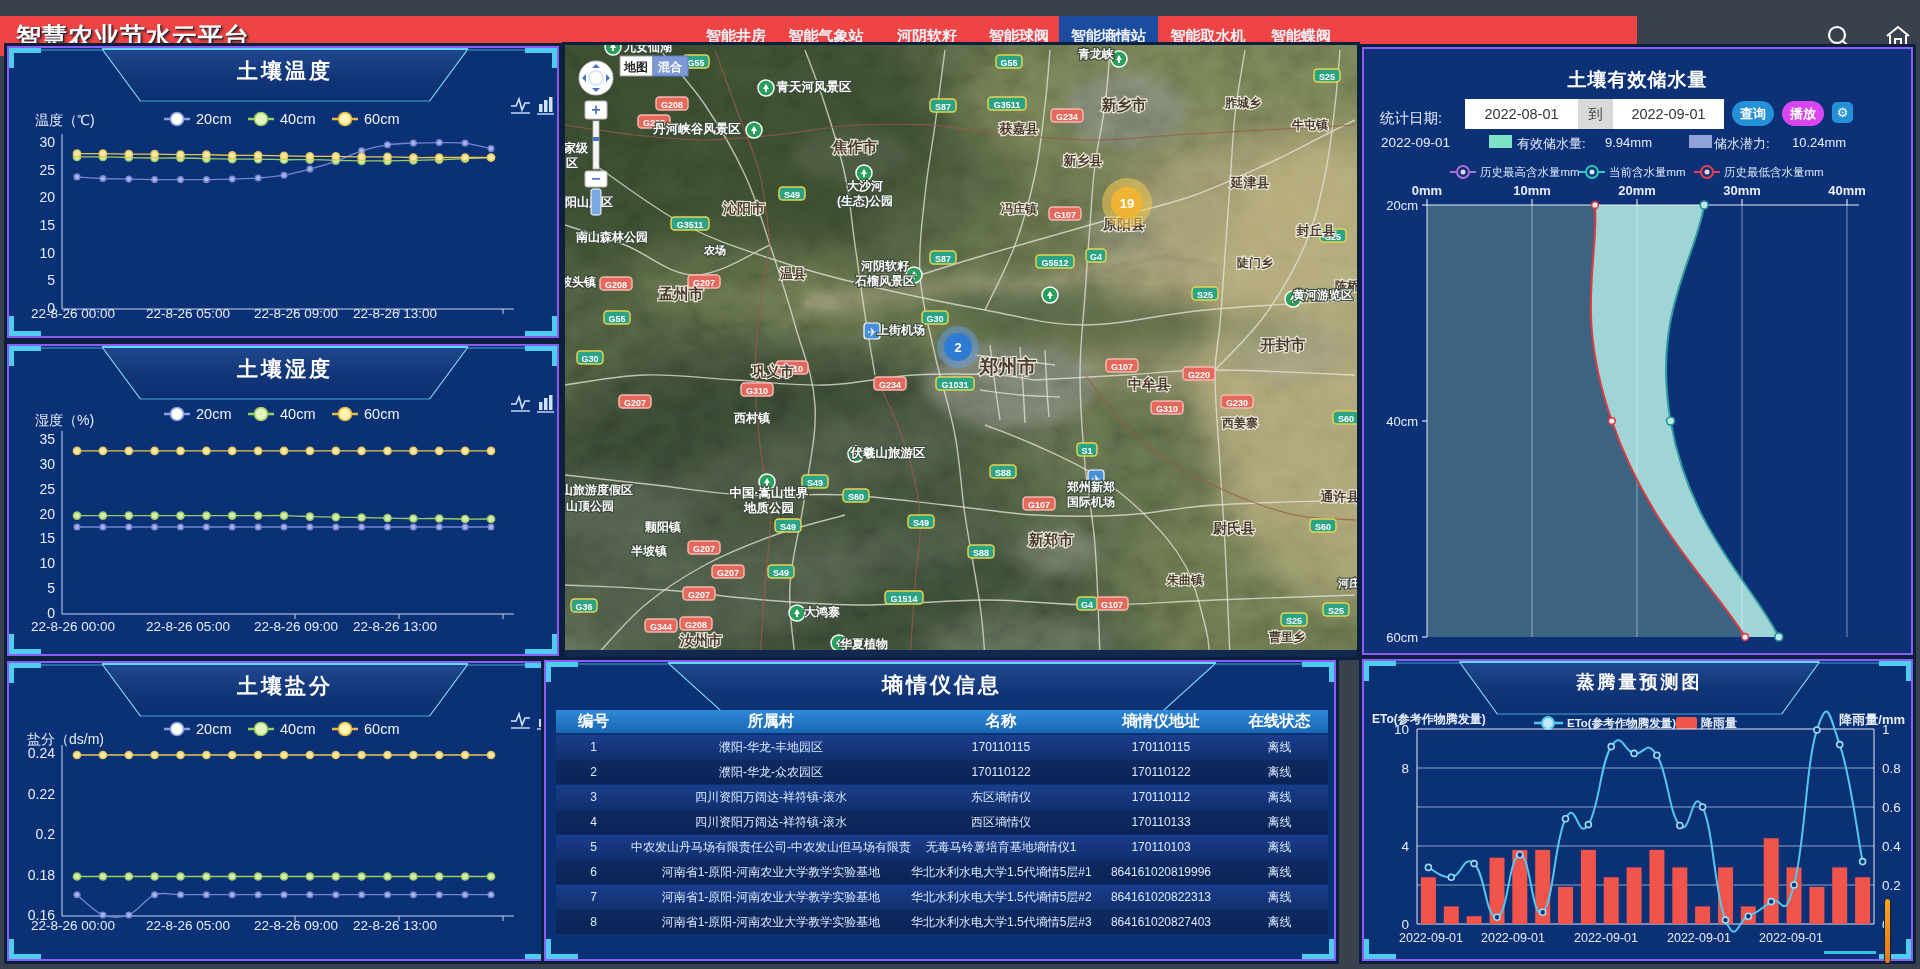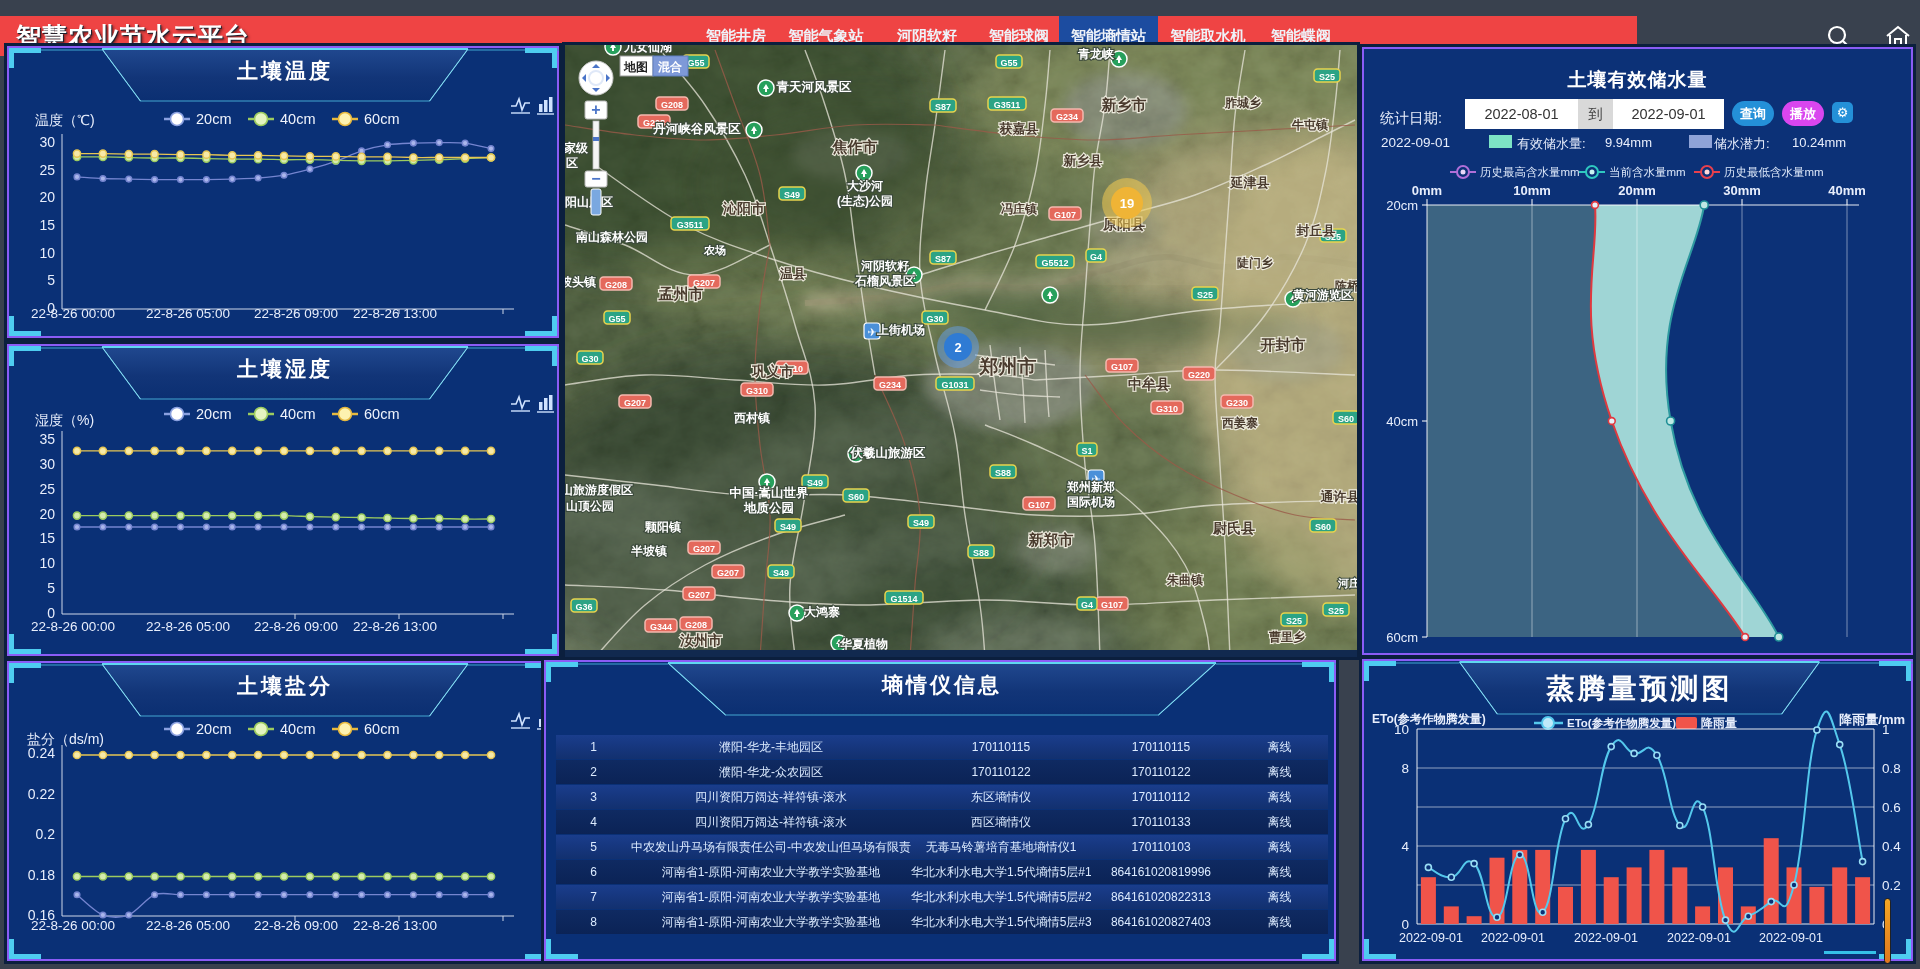--- a/index.html
+++ b/index.html
@@ -851,20 +851,27 @@
 </svg>
 <div style="position:absolute;left:0;top:9px;width:792px;text-align:center;font-size:21px;font-weight:bold;color:#fff;letter-spacing:3px">墒情仪信息</div>
 <div style="position:absolute;left:0;top:0;width:32px;height:5px;background:#4ecdf0"></div>
 <div style="position:absolute;left:0;top:0;width:5px;height:20px;background:#4ecdf0"></div>
 <div style="position:absolute;right:0;top:0;width:32px;height:5px;background:#4ecdf0"></div>
 <div style="position:absolute;right:0;top:0;width:5px;height:20px;background:#4ecdf0"></div>
 <div style="position:absolute;left:0;bottom:0;width:32px;height:5px;background:#4ecdf0"></div>
 <div style="position:absolute;left:0;bottom:0;width:5px;height:20px;background:#4ecdf0"></div>
 <div style="position:absolute;right:0;bottom:0;width:32px;height:5px;background:#4ecdf0"></div>
 <div style="position:absolute;right:0;bottom:0;width:5px;height:20px;background:#4ecdf0"></div>
+<div style="position:absolute;left:10px;top:48px;width:772px;height:23px;display:flex;align-items:center;background:linear-gradient(180deg,#2e8ad8,#1a66b4);font-size:15.5px;font-weight:bold;color:#fff">
+      <div style="width:75px;text-align:center">编号</div>
+      <div style="width:280px;text-align:center">所属村</div>
+      <div style="width:180px;text-align:center">名称</div>
+      <div style="width:140px;text-align:center">墒情仪地址</div>
+      <div style="width:97px;text-align:center">在线状态</div>
+    </div>
 <div style="position:absolute;left:10px;top:73px;width:772px;height:24px;display:flex;align-items:center;background:linear-gradient(180deg,#1a3d8c,#12306f);font-size:12px;color:#dcebff">
       <div style="width:75px;text-align:center">1</div>
       <div style="width:280px;text-align:center;white-space:nowrap;overflow:hidden">濮阳-华龙-丰地园区</div>
       <div style="width:180px;text-align:center;white-space:nowrap;overflow:hidden">170110115</div>
       <div style="width:140px;text-align:center">170110115</div>
       <div style="width:97px;text-align:center">离线</div>
     </div>
 <div style="position:absolute;left:10px;top:98px;width:772px;height:24px;display:flex;align-items:center;background:linear-gradient(180deg,#0f2a62,#0b2356);font-size:12px;color:#dcebff">
       <div style="width:75px;text-align:center">2</div>
       <div style="width:280px;text-align:center;white-space:nowrap;overflow:hidden">濮阳-华龙-众农园区</div>
@@ -992,21 +999,21 @@
         </linearGradient>
       </defs>
 <path d="M95.5,1 L455.5,1 L417.70000000000005,53 L133.29999999999998,53 Z" fill="url(#hg275360)"></path>
 <path d="M95.5,1 L455.5,1" stroke="#5fd8f0" stroke-width="2"></path>
 <path d="M455.5,1 L417.70000000000005,53 L133.29999999999998,53 L95.5,1" fill="none" stroke="#4ab4dc" stroke-width="1.2" opacity="0.9"></path>
 <path d="M95.5,1 L133.29999999999998,53" stroke="#9fe8f8" stroke-width="1" opacity="0.8"></path>
 <path d="M455.5,1 L417.70000000000005,53" stroke="#9fe8f8" stroke-width="1" opacity="0.8"></path>
 <line x1="2" y1="2" x2="95.5" y2="2" stroke="#3a9cc8" stroke-width="2" opacity="0.55"></line>
 <line x1="455.5" y1="2" x2="549" y2="2" stroke="#3a9cc8" stroke-width="2" opacity="0.55"></line>
 </svg>
-<div style="position:absolute;left:0;top:9px;width:551px;text-align:center;font-size:28px;font-weight:bold;color:#fff;letter-spacing:3px">蒸腾量预测图</div>
+<div style="position:absolute;left:0;top:9px;width:551px;text-align:center;font-size:18px;font-weight:bold;color:#fff;letter-spacing:3px">蒸腾量预测图</div>
 <div style="position:absolute;left:0;top:0;width:32px;height:5px;background:#4ecdf0"></div>
 <div style="position:absolute;left:0;top:0;width:5px;height:20px;background:#4ecdf0"></div>
 <div style="position:absolute;right:0;top:0;width:32px;height:5px;background:#4ecdf0"></div>
 <div style="position:absolute;right:0;top:0;width:5px;height:20px;background:#4ecdf0"></div>
 <div style="position:absolute;left:0;bottom:0;width:32px;height:5px;background:#4ecdf0"></div>
 <div style="position:absolute;left:0;bottom:0;width:5px;height:20px;background:#4ecdf0"></div>
 <div style="position:absolute;right:0;bottom:0;width:32px;height:5px;background:#4ecdf0"></div>
 <div style="position:absolute;right:0;bottom:0;width:5px;height:20px;background:#4ecdf0"></div>
 <div style="position:absolute;left:8px;top:50px;font-size:12px;font-weight:bold;color:#e8eefc">ETo(参考作物腾发量)</div>
 <div style="position:absolute;right:6px;top:50px;font-size:13px;font-weight:bold;color:#e8eefc">降雨量/mm</div>

